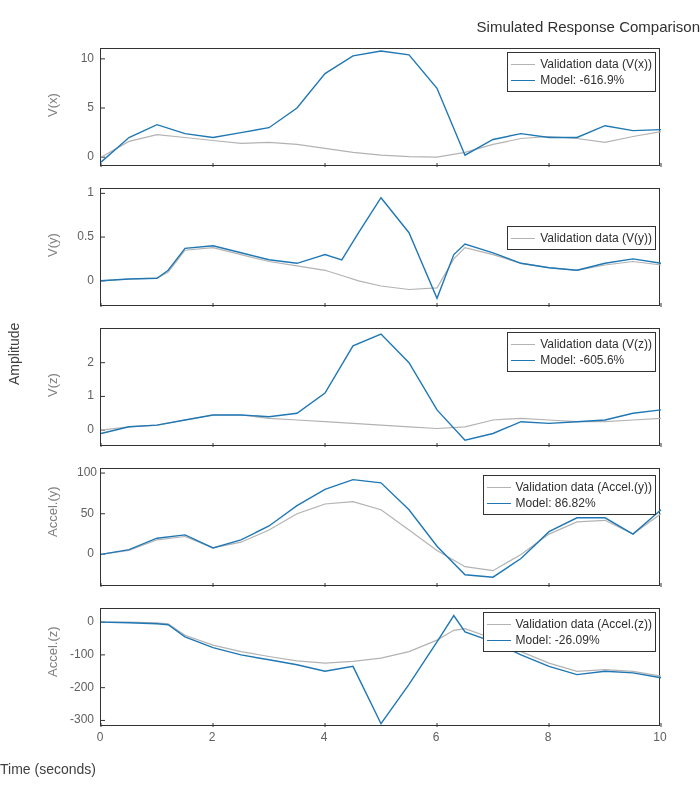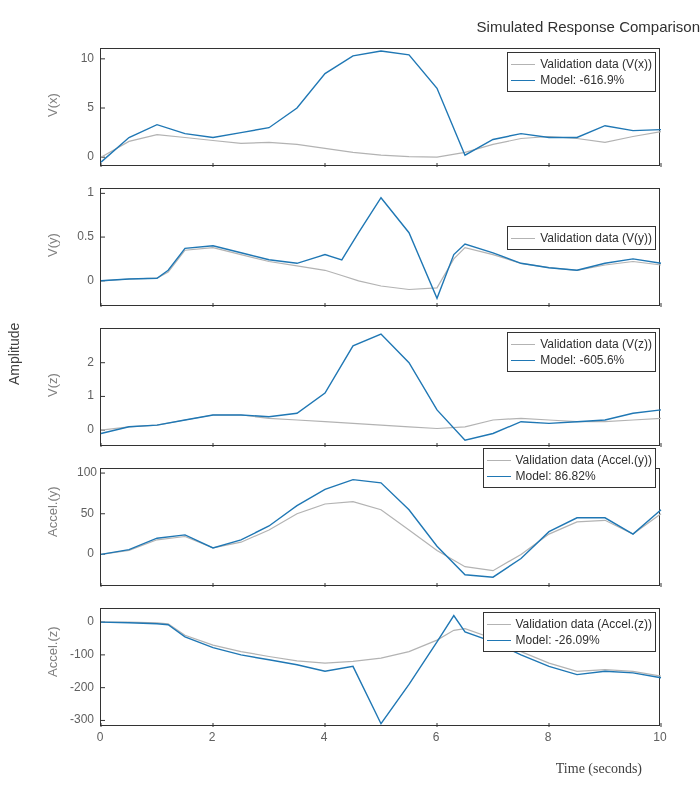--- a/index.html
+++ b/index.html
@@ -33,24 +33,23 @@
     transform: translateY(-50%) rotate(-90deg);
     transform-origin: left top;
     font-size: 14px;
     color: #404040;
   }
   .x-super {
     position: absolute;
     left: 0;
     width: 642px;
     bottom: 10px;
-    text-align: right;
+    text-align: left;
     font-size: 14px;
     color: #404040;
-    font-family: Liberation Serif, serif;
   }
   .panel {
     position: absolute;
     border: 1px solid #333;
     background: #fff;
     box-sizing: border-box;
   }
   .ylabel {
     position: absolute;
     transform: translateY(-50%) rotate(-90deg);
@@ -205,21 +204,21 @@
           <line class="tick" x1="448" x2="448" y1="114" y2="118"></line>
           <line class="tick" x1="560" x2="560" y1="114" y2="118"></line>
           <path d="M0.0 85.4 L28.0 81.4 L56.0 70.8 L84.0 67.5 L112.0 78.9 L140.0 73.2 L168.0 61.0 L196.0 44.8 L224.0 35.0 L252.0 32.6 L280.0 40.7 L308.0 61.0 L336.0 81.4 L364.0 97.7 L392.0 101.7 L420.0 85.4 L448.0 65.1 L476.0 52.9 L504.0 51.3 L532.0 65.1 L560.0 44.8 " class="series-val"></path>
           <path d="M0.0 85.4 L28.0 80.6 L56.0 69.2 L84.0 65.9 L112.0 78.9 L140.0 70.8 L168.0 57.0 L196.0 36.6 L224.0 20.3 L252.0 10.6 L280.0 13.8 L308.0 40.7 L336.0 77.3 L364.0 105.8 L392.0 108.2 L420.0 89.5 L448.0 62.7 L476.0 48.8 L504.0 48.8 L532.0 65.1 L560.0 40.7 " class="series-mod"></path>
         </svg>
       </div>
       <div class="ylabel" style="left: 42px; top: 527px; width: 20px;">Accel.(y)</div>
       <div class="ticklabel" style="right: 606px; top: 546.448px;">0</div>
       <div class="ticklabel" style="right: 606px; top: 505.759px;">50</div>
       <div class="ticklabel" style="right: 603px; top: 465.069px;">100</div>
-      <div class="legend" style="right: 44px; top: 448px;">
+      <div class="legend" style="right: 44px; top: 475px;">
         <div class="legend-row">
           <div class="legend-line" style="border-color: rgb(179, 179, 179);"></div>
           <span>Validation data (Accel.(y))</span>
         </div>
         <div class="legend-row">
           <div class="legend-line" style="border-color: rgb(31, 119, 180);"></div>
           <span>Model: 86.82%</span>
         </div>
       </div>
       <div class="panel" style="left: 100px; top: 608px; width: 560px; height: 118px;">

